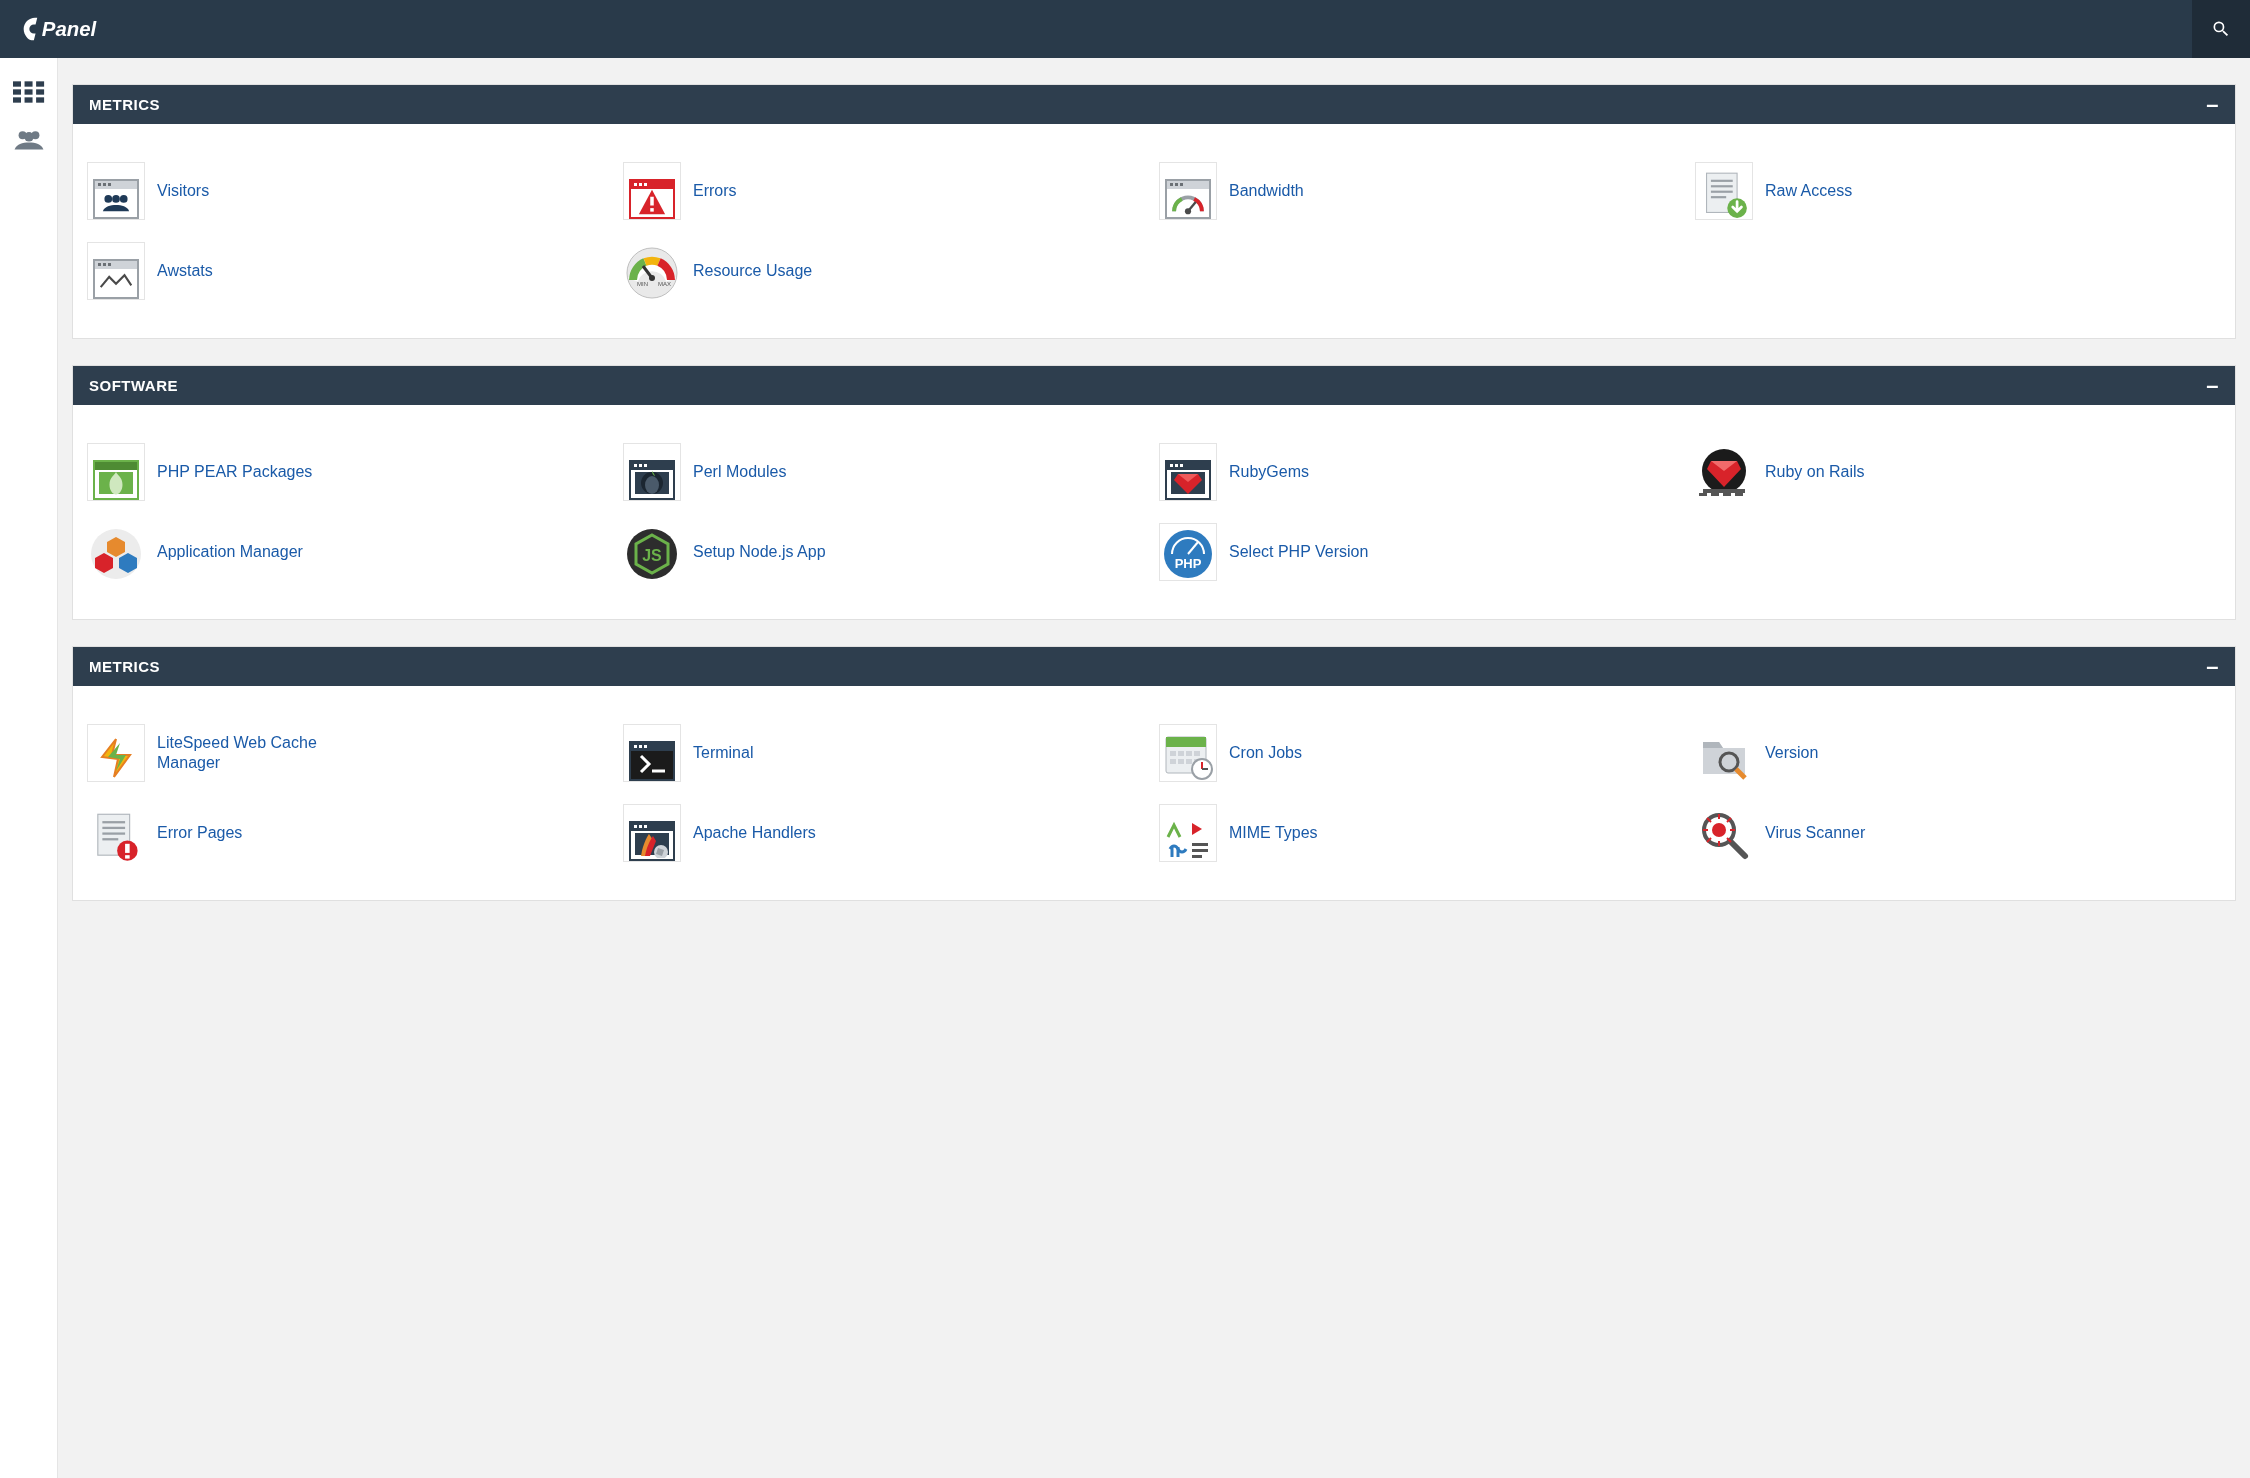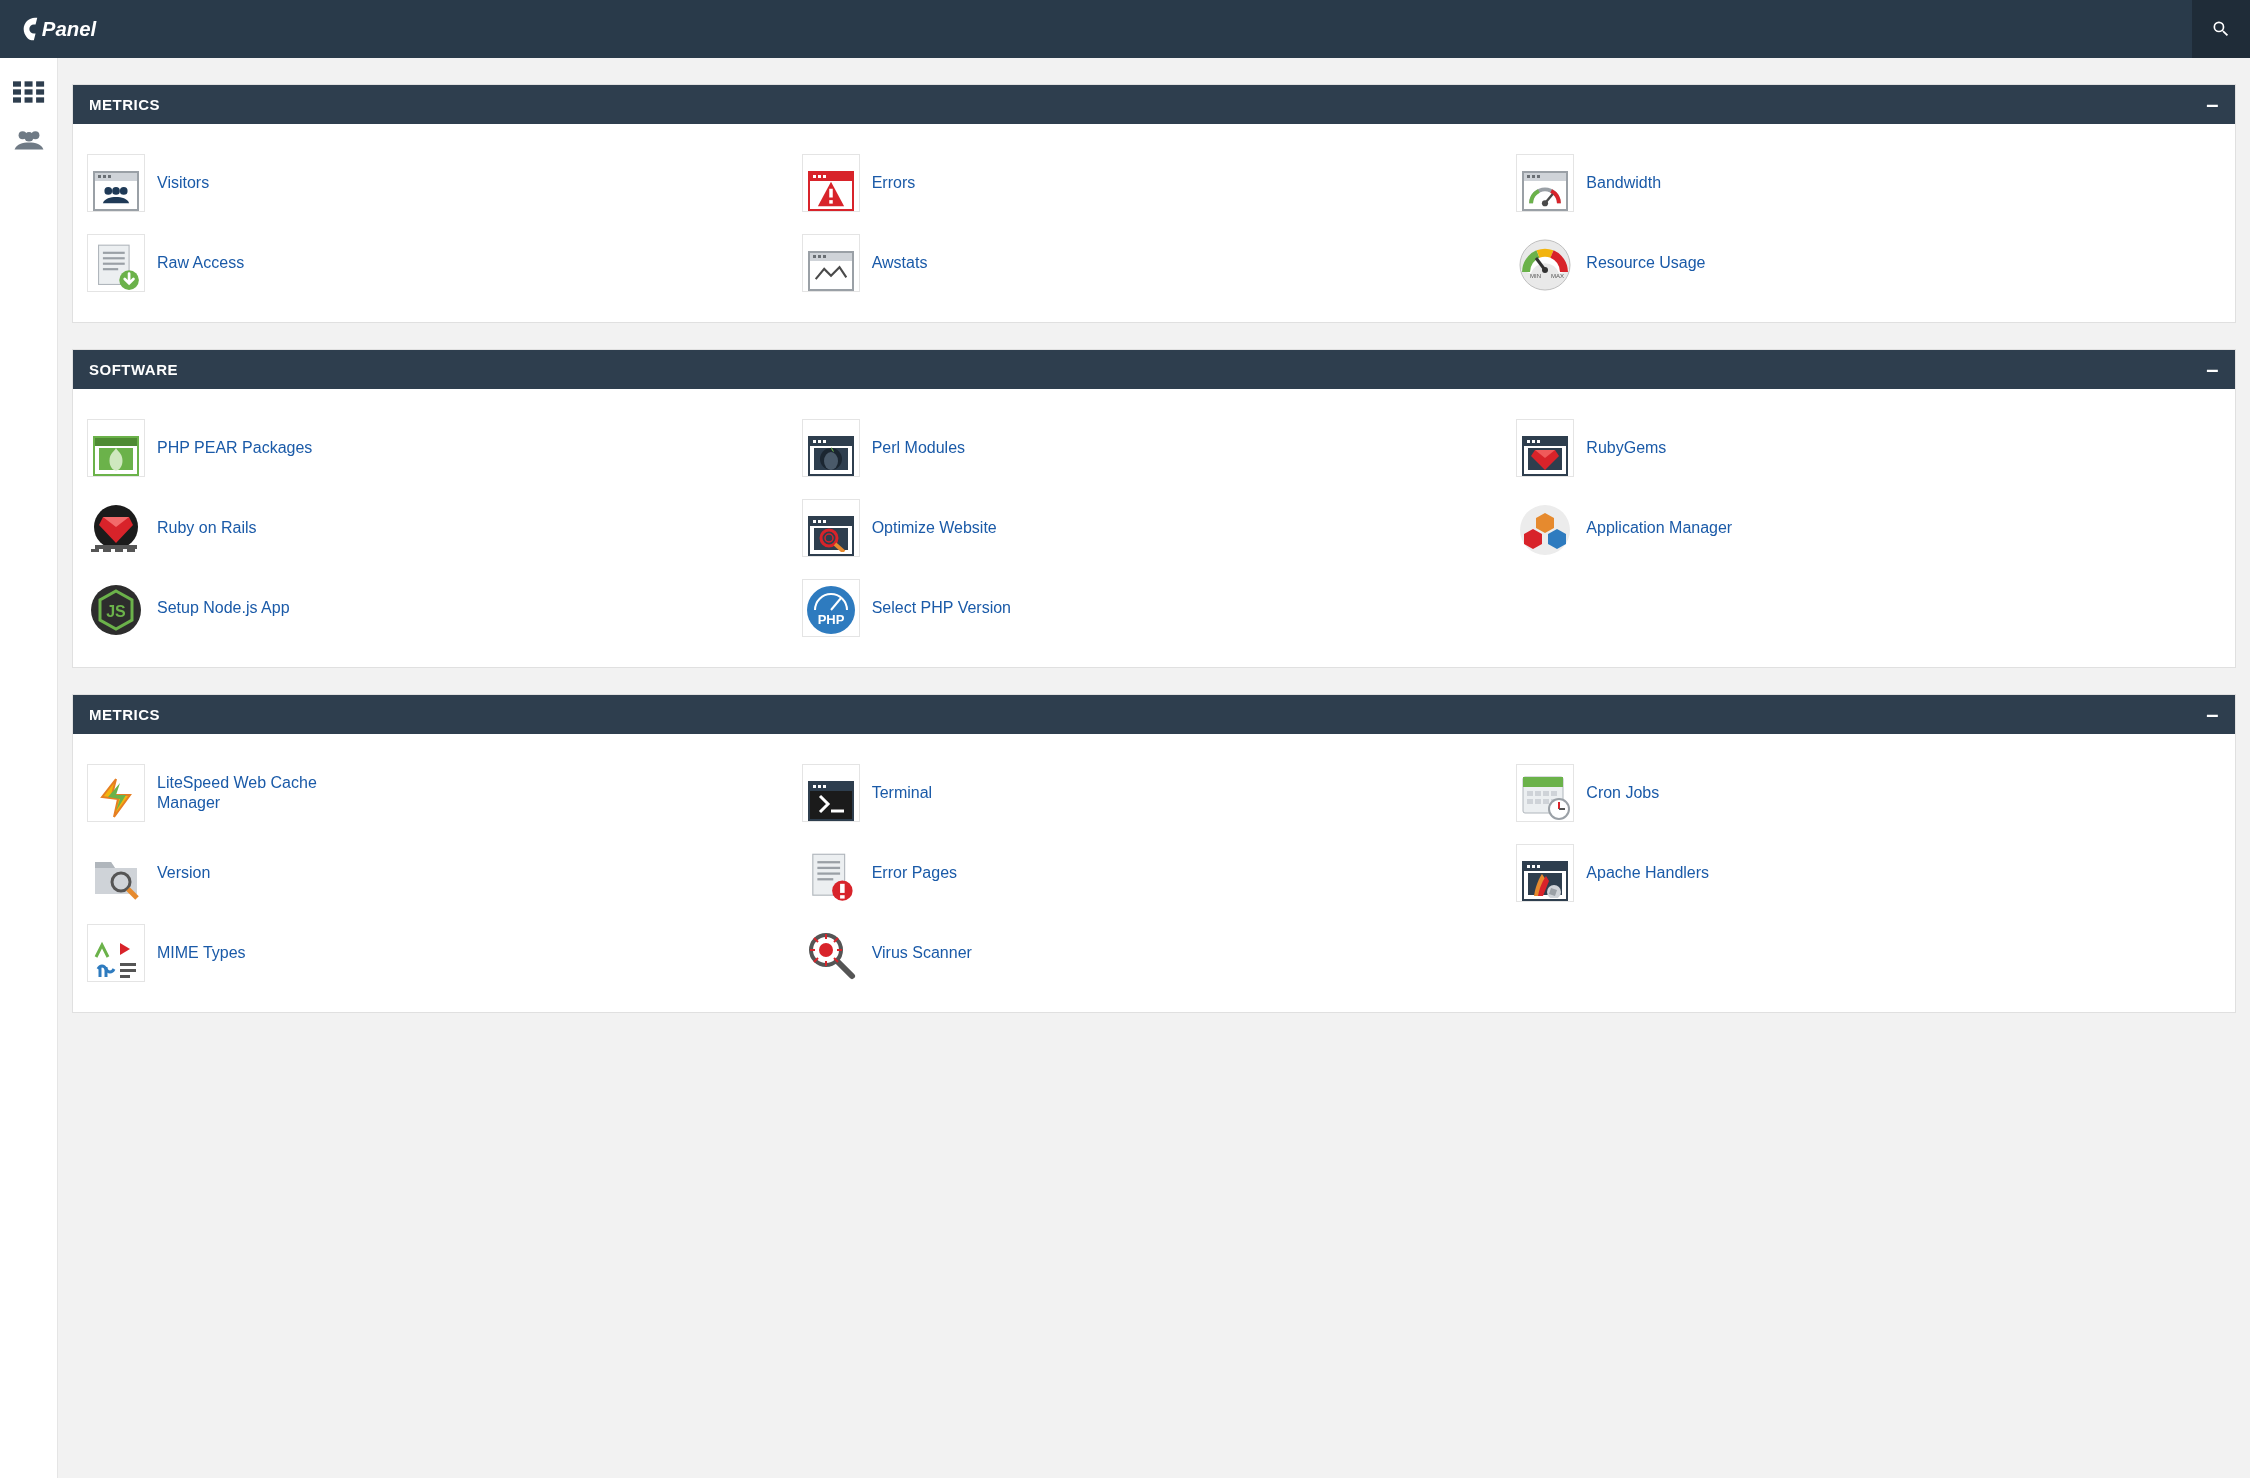--- a/index.html
+++ b/index.html
@@ -79,23 +79,23 @@
     justify-content: space-between;
     cursor: pointer;
   }
   .panel-header .collapse {
     font-size: 22px;
     line-height: 10px;
     font-weight: 700;
   }
   .panel-body {
     display: grid;
-    grid-template-columns: repeat(3, 1fr);
+    grid-template-columns: repeat(4, 1fr);
     gap: 18px 10px;
-    padding: 28px 14px;
+    padding: 36px 14px;
   }
   .app {
     display: flex;
     align-items: center;
     gap: 12px;
     cursor: pointer;
     padding: 2px 0;
   }
   .app .ico {
     width: 58px;
@@ -408,39 +408,20 @@
               <rect x="6" y="42" width="42" height="4" fill="#555"></rect>
               <rect x="2" y="46" width="8" height="3" fill="#555"></rect>
                 <rect x="14" y="46" width="8" height="3" fill="#555"></rect>
                 <rect x="26" y="46" width="8" height="3" fill="#555"></rect>
                 <rect x="38" y="46" width="8" height="3" fill="#555"></rect>
             </svg>
           </div>
           <span class="label">Ruby on Rails</span>
         </div>
 
-        <div class="app">
-          <div class="ico">
-            <div class="mini-window dark-bg">
-                <div class="dots">
-                  <span></span>
-                  <span></span>
-                  <span></span>
-                </div>
-              <div class="inner" style="background:#2e3e4e">
-                <svg width="30" height="26" viewBox="0 0 30 26">
-                  <circle cx="13" cy="12" r="8" fill="none" stroke="#d8232a" stroke-width="3"></circle>
-                  <circle cx="13" cy="12" r="4" fill="none" stroke="#d8232a" stroke-width="1.5"></circle>
-                  <line x1="19" y1="18" x2="28" y2="26" stroke="#e68a2e" stroke-width="4"></line>
-                </svg>
-              </div>
-            </div>
-          </div>
-          <span class="label">Optimize Website</span>
-        </div>
 
         <div class="app">
           <div class="ico noborder">
             <svg width="54" height="54" viewBox="0 0 54 54">
               <circle cx="27" cy="27" r="25" fill="#ececec"></circle>
               <polygon points="27,10 36,15 36,25 27,30 18,25 18,15" fill="#e68a2e"></polygon>
               <polygon points="15,26 24,31 24,41 15,46 6,41 6,31" fill="#d8232a"></polygon>
               <polygon points="39,26 48,31 48,41 39,46 30,41 30,31" fill="#2e7bbf"></polygon>
             </svg>
           </div>

